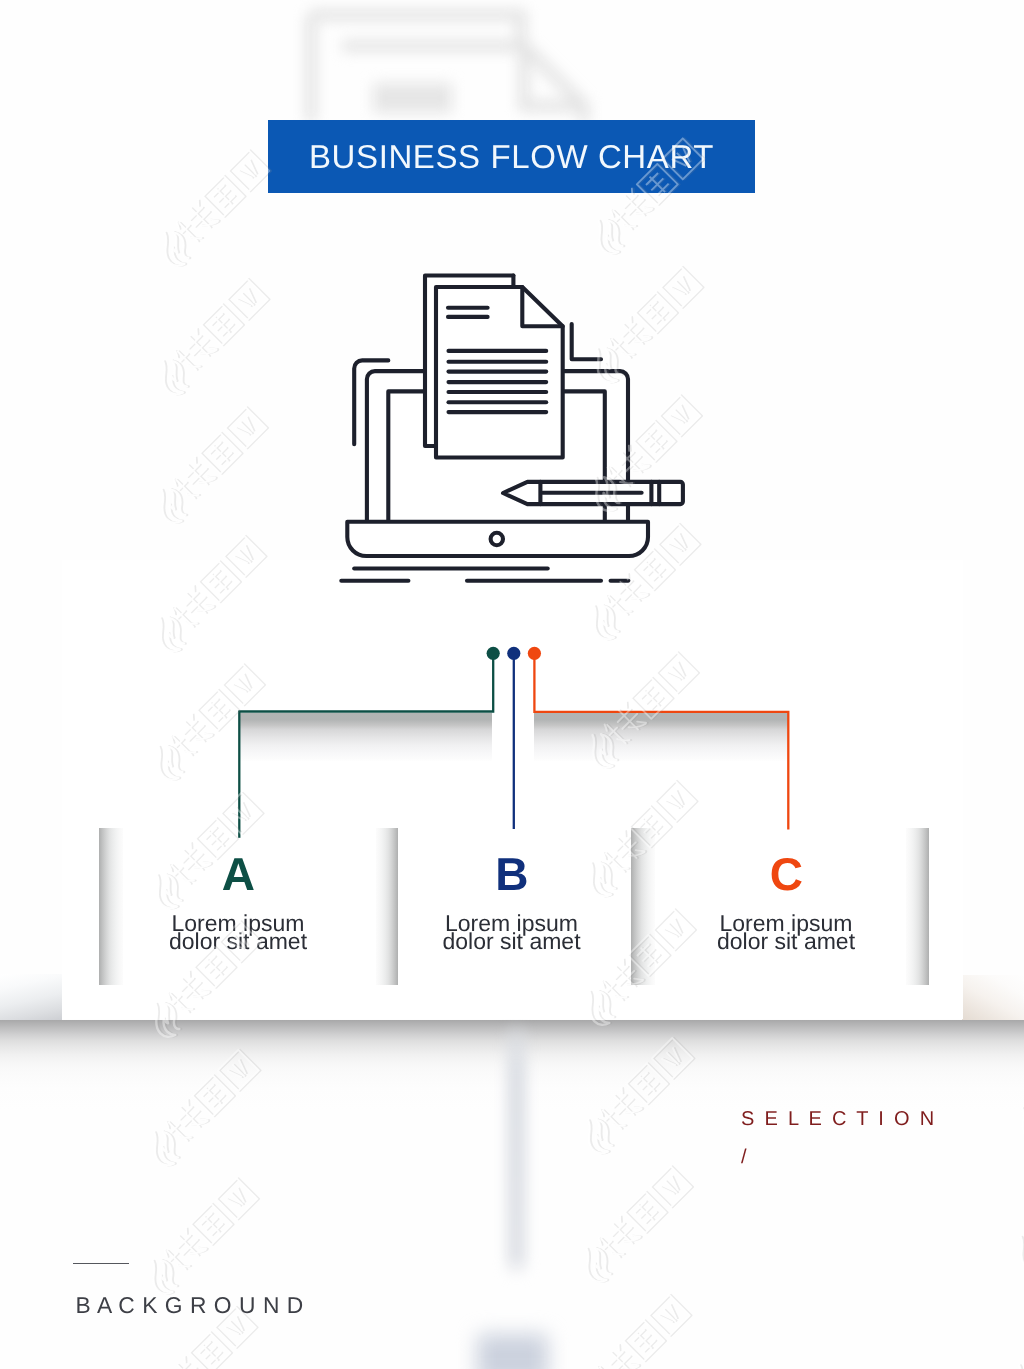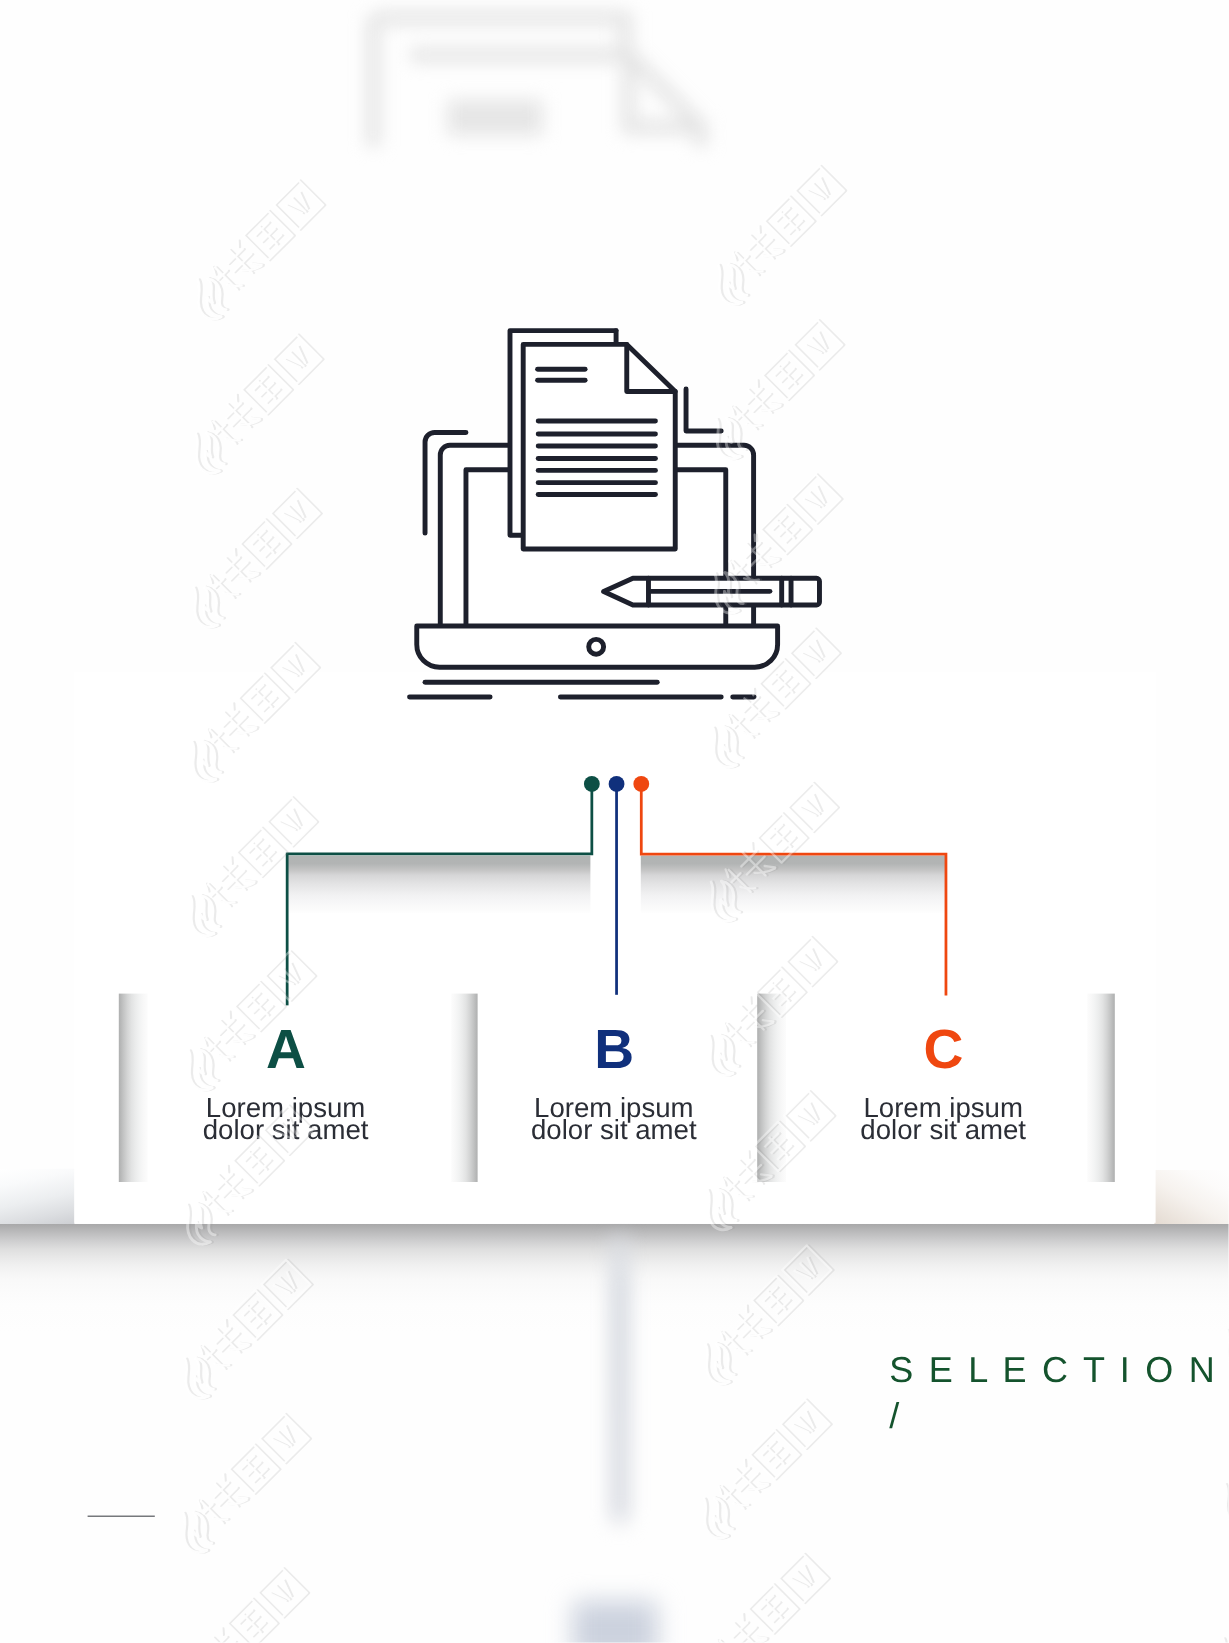--- a/index.html
+++ b/index.html
@@ -50,21 +50,21 @@
   .lineshadow{position:absolute;height:48px;
      background:linear-gradient(180deg,#b1b4b3 0%,#b2b4b4 14%,#c6c6c6 26%,#d6d6d7 34%,
                 #e4e4e5 50%,#f1f1f2 68%,#f7f7f8 82%,#fbfbfb 93%,#fefefe 100%);}
 
   
   .step{position:absolute;top:856.5px;text-align:center;width:220px;}
   .step .letter{font-size:46px;font-weight:bold;line-height:34px;letter-spacing:-.5px;}
   .step .desc{font-size:23px;color:#2b2e36;line-height:17.8px;margin-top:24.5px;}
 
   
-  #sel{position:absolute;left:741px;top:1124px;color:#14532d;font-size:30px;line-height:37.5px;letter-spacing:2.3px;}
+  #sel{position:absolute;left:741px;top:1101px;color:#7f1d1d;font-size:20px;line-height:37.5px;letter-spacing:2.3px;}
   #sel > div{white-space:pre;}
   #bgl{position:absolute;left:75.5px;top:1292px;color:#3d3f46;font-size:22.8px;letter-spacing:0.55px;white-space:pre;}
   #bgrule{position:absolute;left:72.5px;top:1262.5px;width:56px;height:1.4px;background:#55575d;}
 </style>
 </head>
 <body>
 
 <div id="stage">
 
   <svg id="wm" viewBox="0 0 1024 1369">
@@ -214,20 +214,23 @@
   <div id="bgStem" class="bg-blur"></div>
   <div id="bgLetter" class="bg-blur"></div>
 
   <div id="card"></div>
 
   <div class="gbar L" style="left:99.4px;width:24px"></div>
   <div class="gbar R" style="left:375.5px;width:22.5px"></div>
   <div class="gbar L" style="left:630.5px;width:24px"></div>
   <div class="gbar R" style="left:905.5px;width:23px"></div>
 
+  <div id="banner">
+    <span class="t">BUSINESS FLOW CHART</span>
+  </div>
 
   <svg id="mainicon" viewBox="0 0 366 330">
     <g fill="none" stroke="#1d202c" stroke-width="4.1" stroke-linecap="round" stroke-linejoin="round">
 
       <path d="M53.3 95.4 H27.2 a8 8 0 0 0 -8 8 V179.3"></path>
 
       <path d="M31.9 256.7 V114.1 a8 8 0 0 1 8 -8 H285 a8 8 0 0 1 8 8 V256.7" fill="#fff"></path>
 
       <path d="M53.3 256.7 V126.4 H269.8 V256.7" fill="#fff"></path>
 
@@ -303,14 +306,15 @@
       <div>Lorem ipsum</div>
       <div>dolor sit amet</div>
     </div>
   </div>
 
   <div id="sel">
     <div>S E L E C T I O N</div>
     <div>/</div>
   </div>
   <div id="bgrule"></div>
+  <div id="bgl">B A C K G R O U N D</div>
 
 </div>
 
 </body></html>

